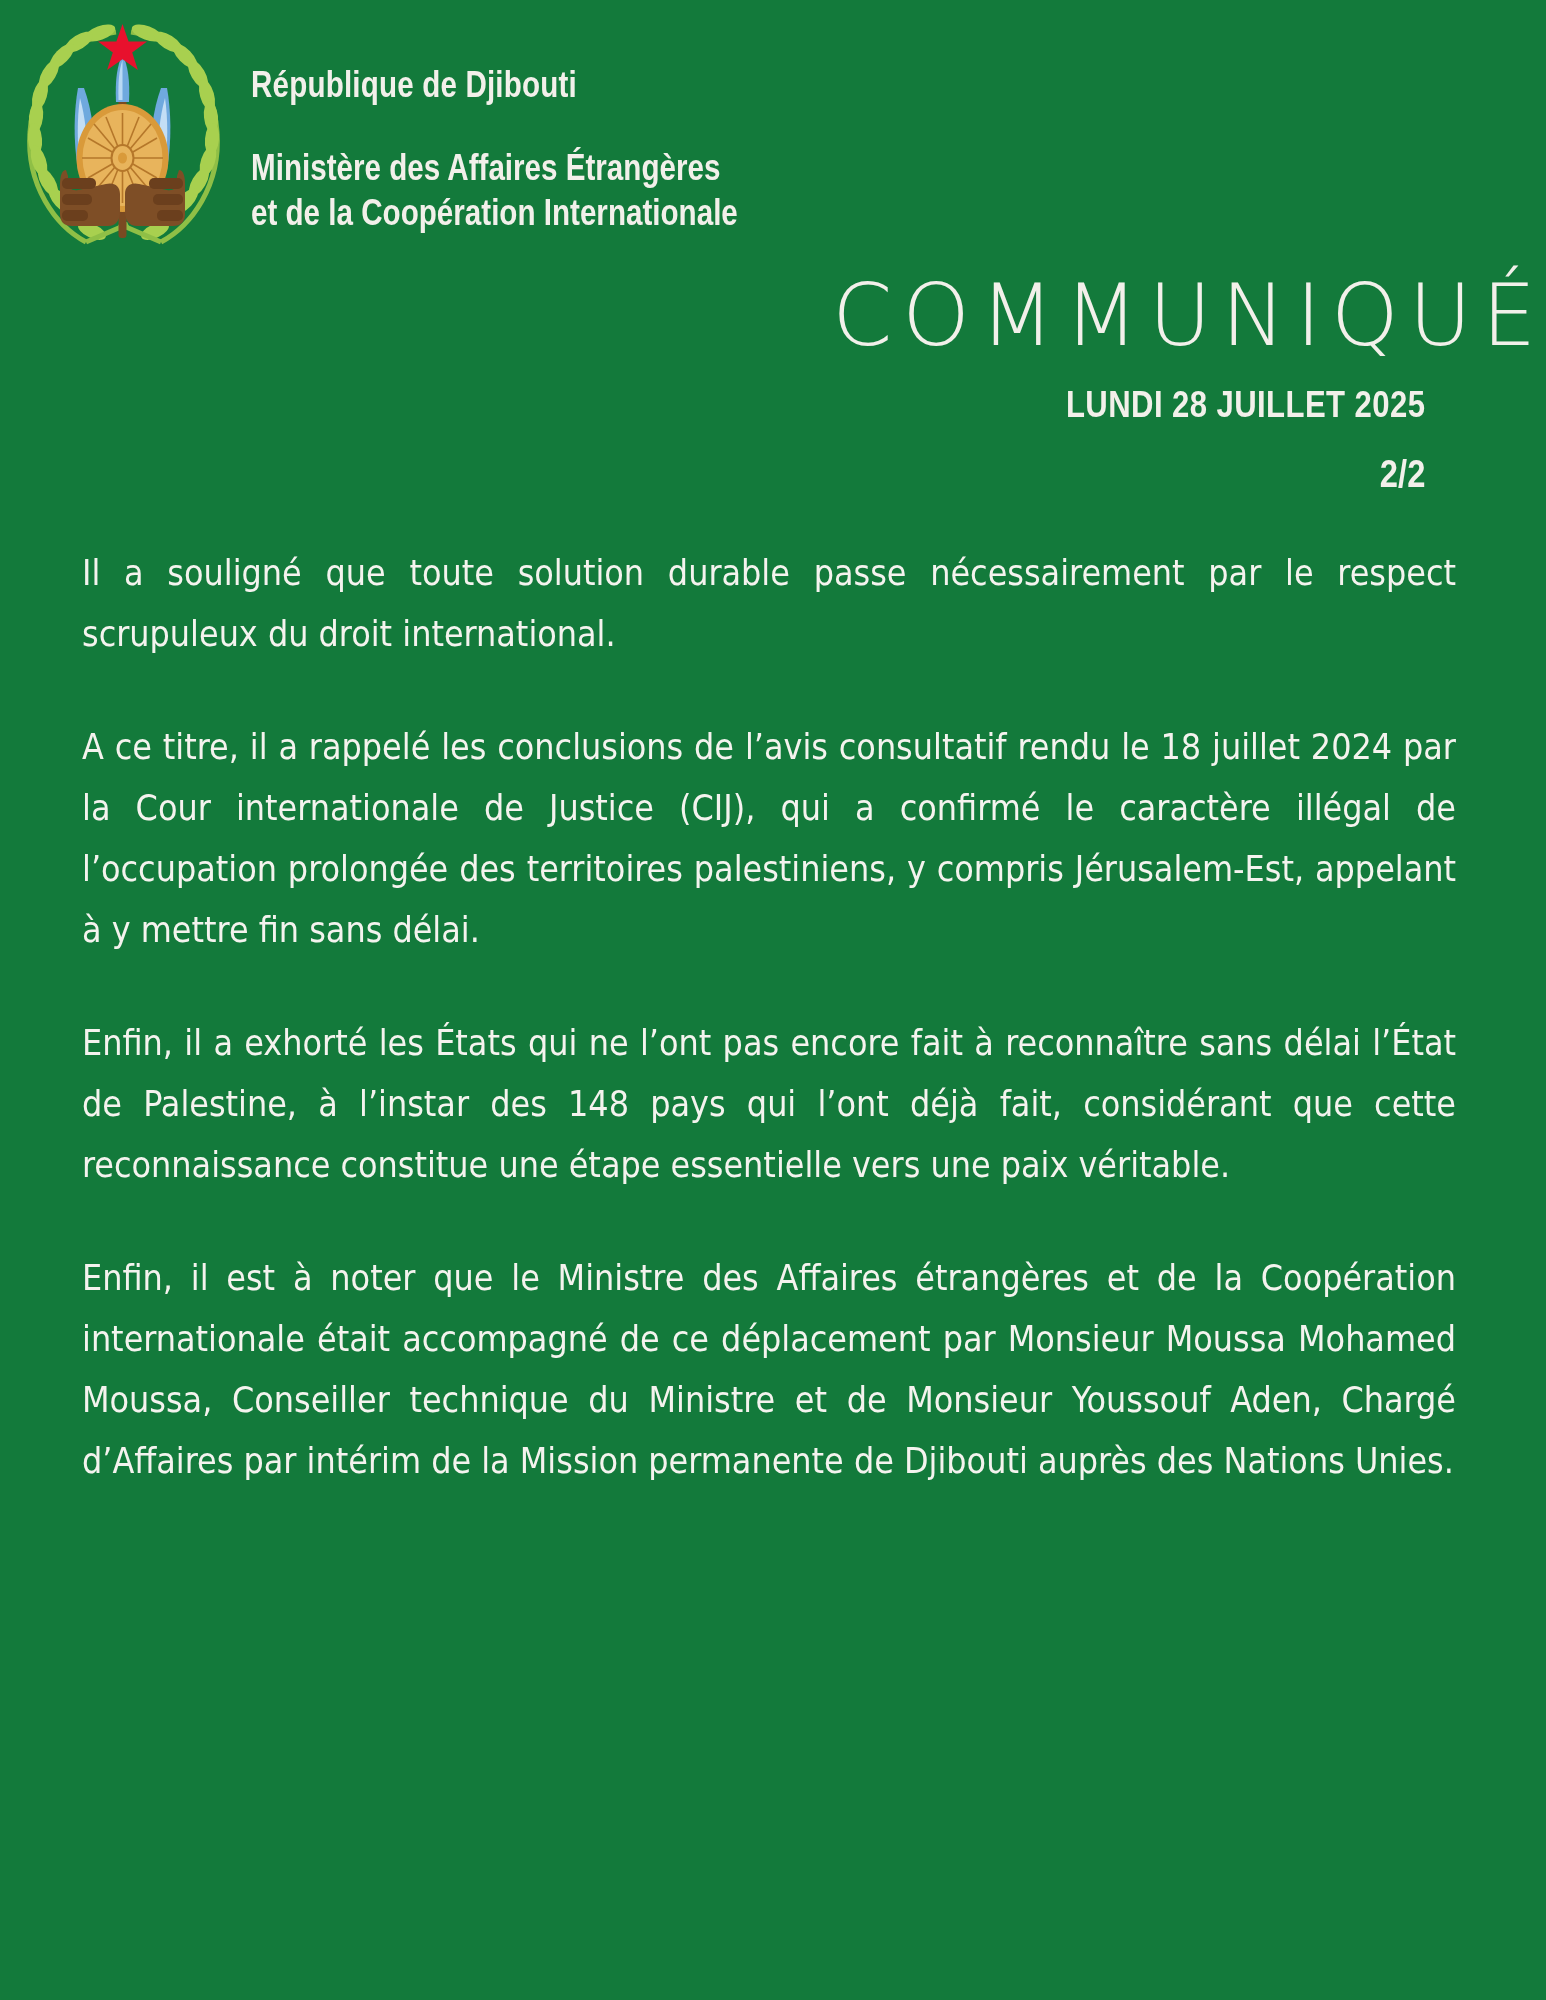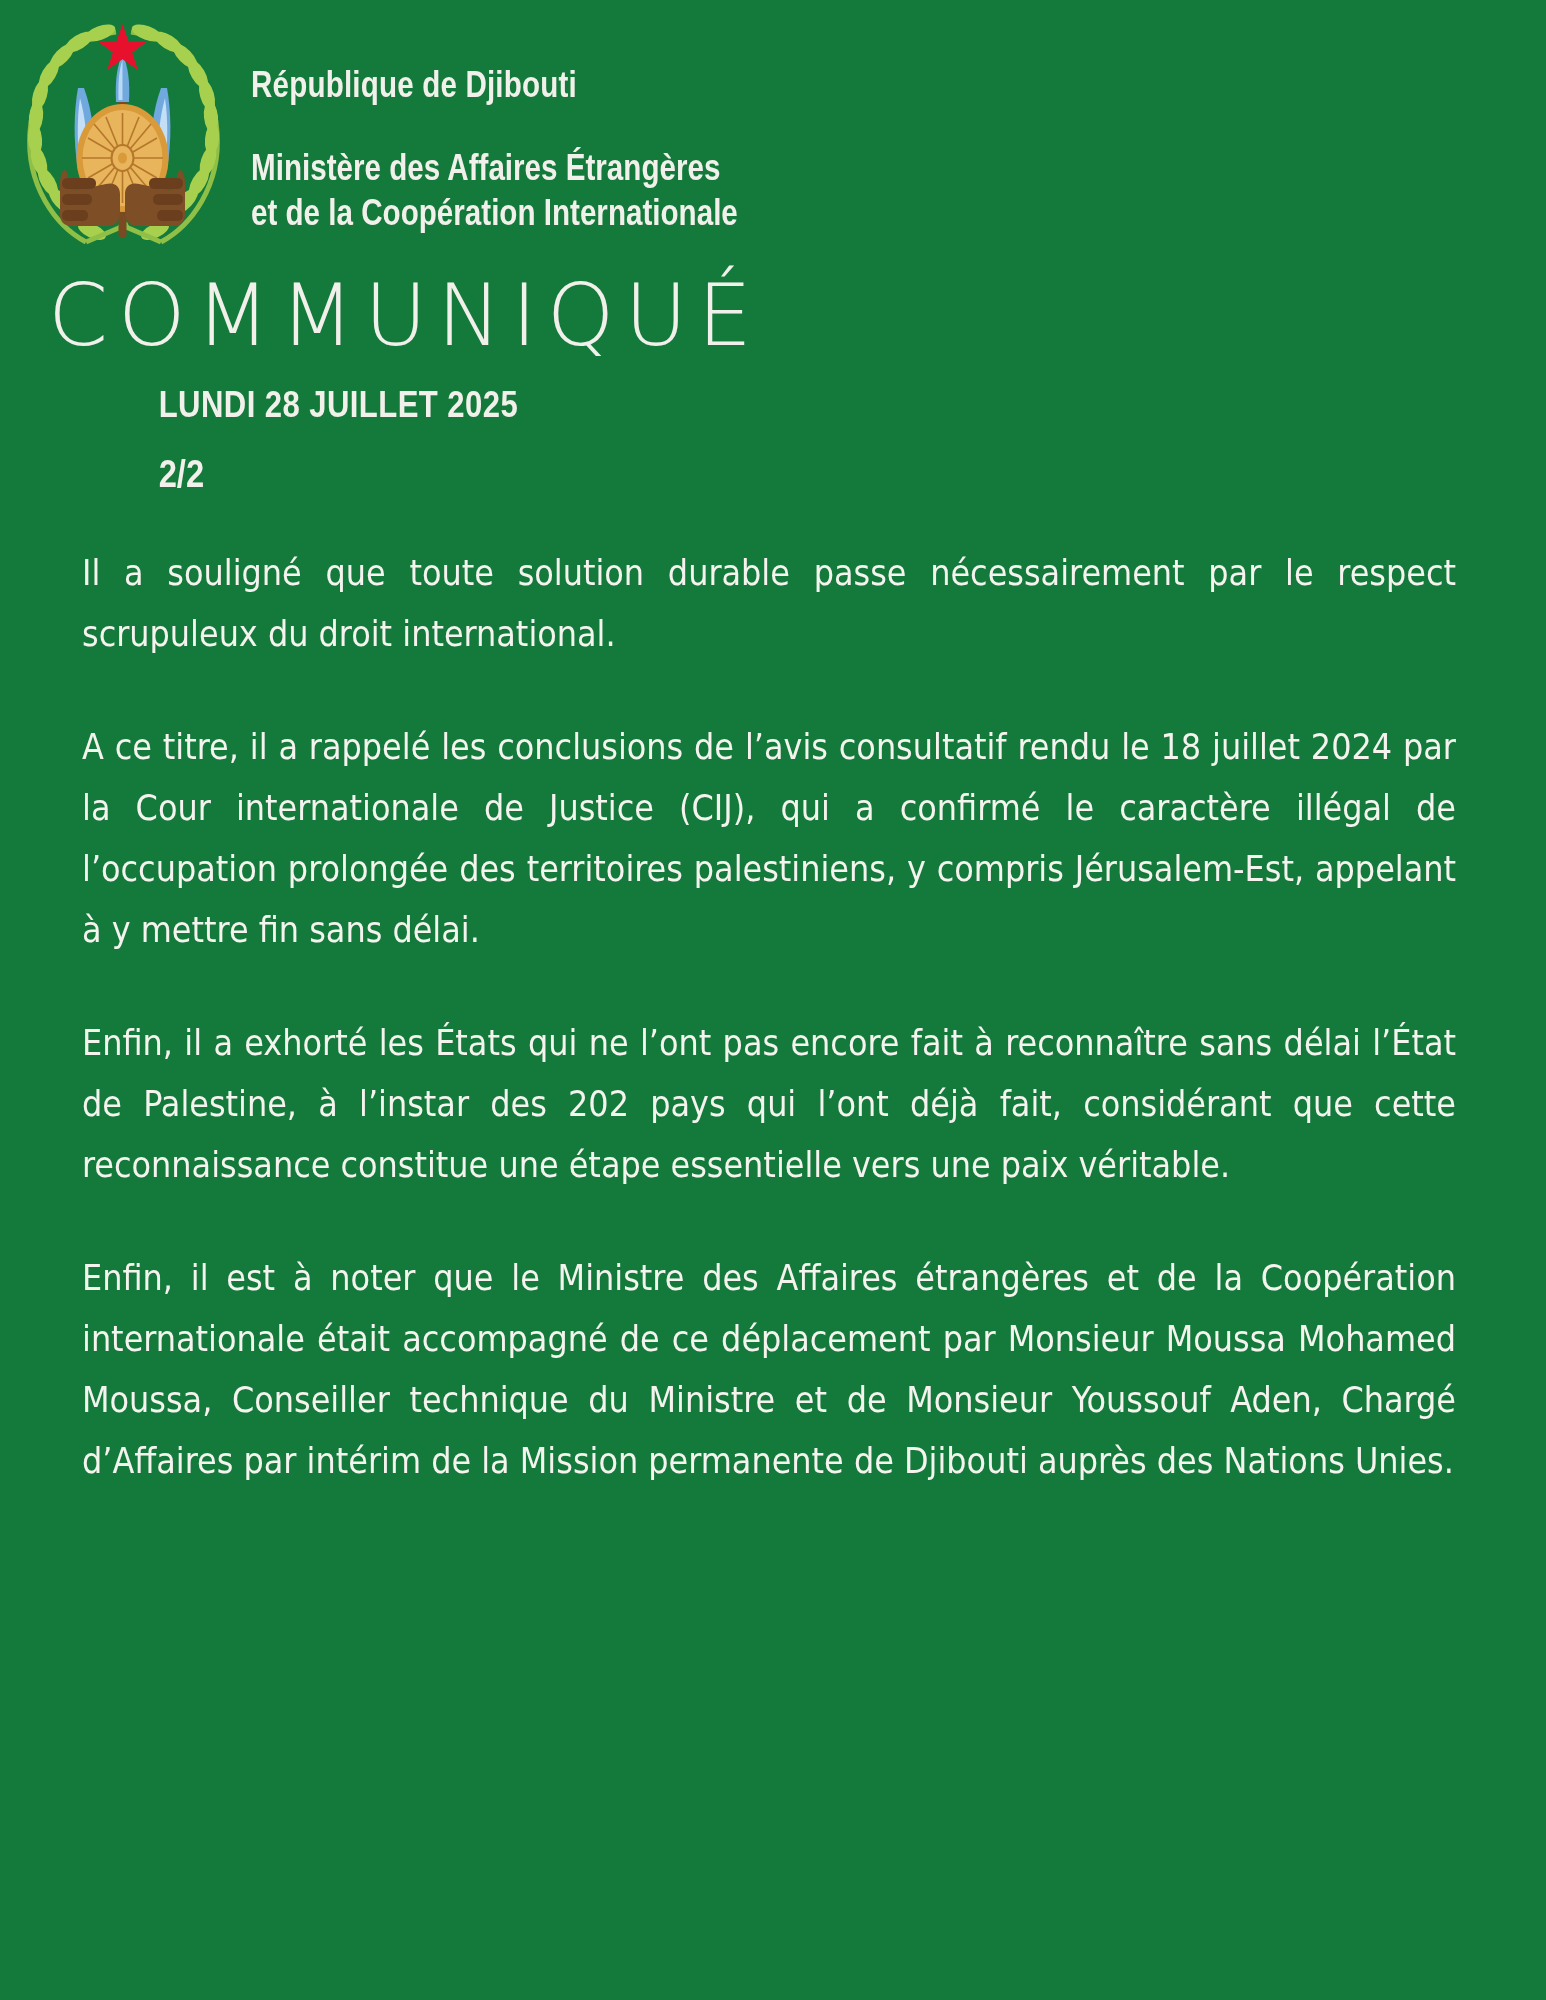--- a/index.html
+++ b/index.html
@@ -52,21 +52,21 @@
     font-weight: bold;
     font-size: 37px;
     transform: scaleX(0.80);
     transform-origin: left center;
     line-height: 1.22;
     white-space: nowrap;
   }
 
   
   .title-block {
-    text-align: left;
+    text-align: right;
     color: #F2F0EA;
     margin-top: 22px;
     padding-left: 38px;
   }
   .communique {
     font-family: "DejaVu Sans", sans-serif;
     font-weight: 300;
     font-size: 86px;
     letter-spacing: 10px;
     line-height: 1;
@@ -211,15 +211,15 @@
 
 <div class="title-block">
   <div class="communique">COMMUNIQUÉ</div>
   <div class="date-line">LUNDI 28 JUILLET 2025</div>
   <div class="page-num">2/2</div>
 </div>
 
 <div class="body-text">
   <p>Il a souligné que toute solution durable passe nécessairement par le respect scrupuleux du droit international.</p>
   <p>A ce titre, il a rappelé les conclusions de l’avis consultatif rendu le 18 juillet 2024 par la Cour internationale de Justice (CIJ), qui a confirmé le caractère illégal de l’occupation prolongée des territoires palestiniens, y compris Jérusalem-Est, appelant à y mettre fin sans délai.</p>
-  <p>Enfin, il a exhorté les États qui ne l’ont pas encore fait à reconnaître sans délai l’État de Palestine, à l’instar des 202 pays qui l’ont déjà fait, considérant que cette reconnaissance constitue une étape essentielle vers une paix véritable.</p>
+  <p>Enfin, il a exhorté les États qui ne l’ont pas encore fait à reconnaître sans délai l’État de Palestine, à l’instar des 148 pays qui l’ont déjà fait, considérant que cette reconnaissance constitue une étape essentielle vers une paix véritable.</p>
   <p>Enfin, il est à noter que le Ministre des Affaires étrangères et de la Coopération internationale était accompagné de ce déplacement par Monsieur Moussa Mohamed Moussa, Conseiller technique du Ministre et de Monsieur Youssouf Aden, Chargé d’Affaires par intérim de la Mission permanente de Djibouti auprès des Nations Unies.</p>
 </div>
 
 </body></html>

